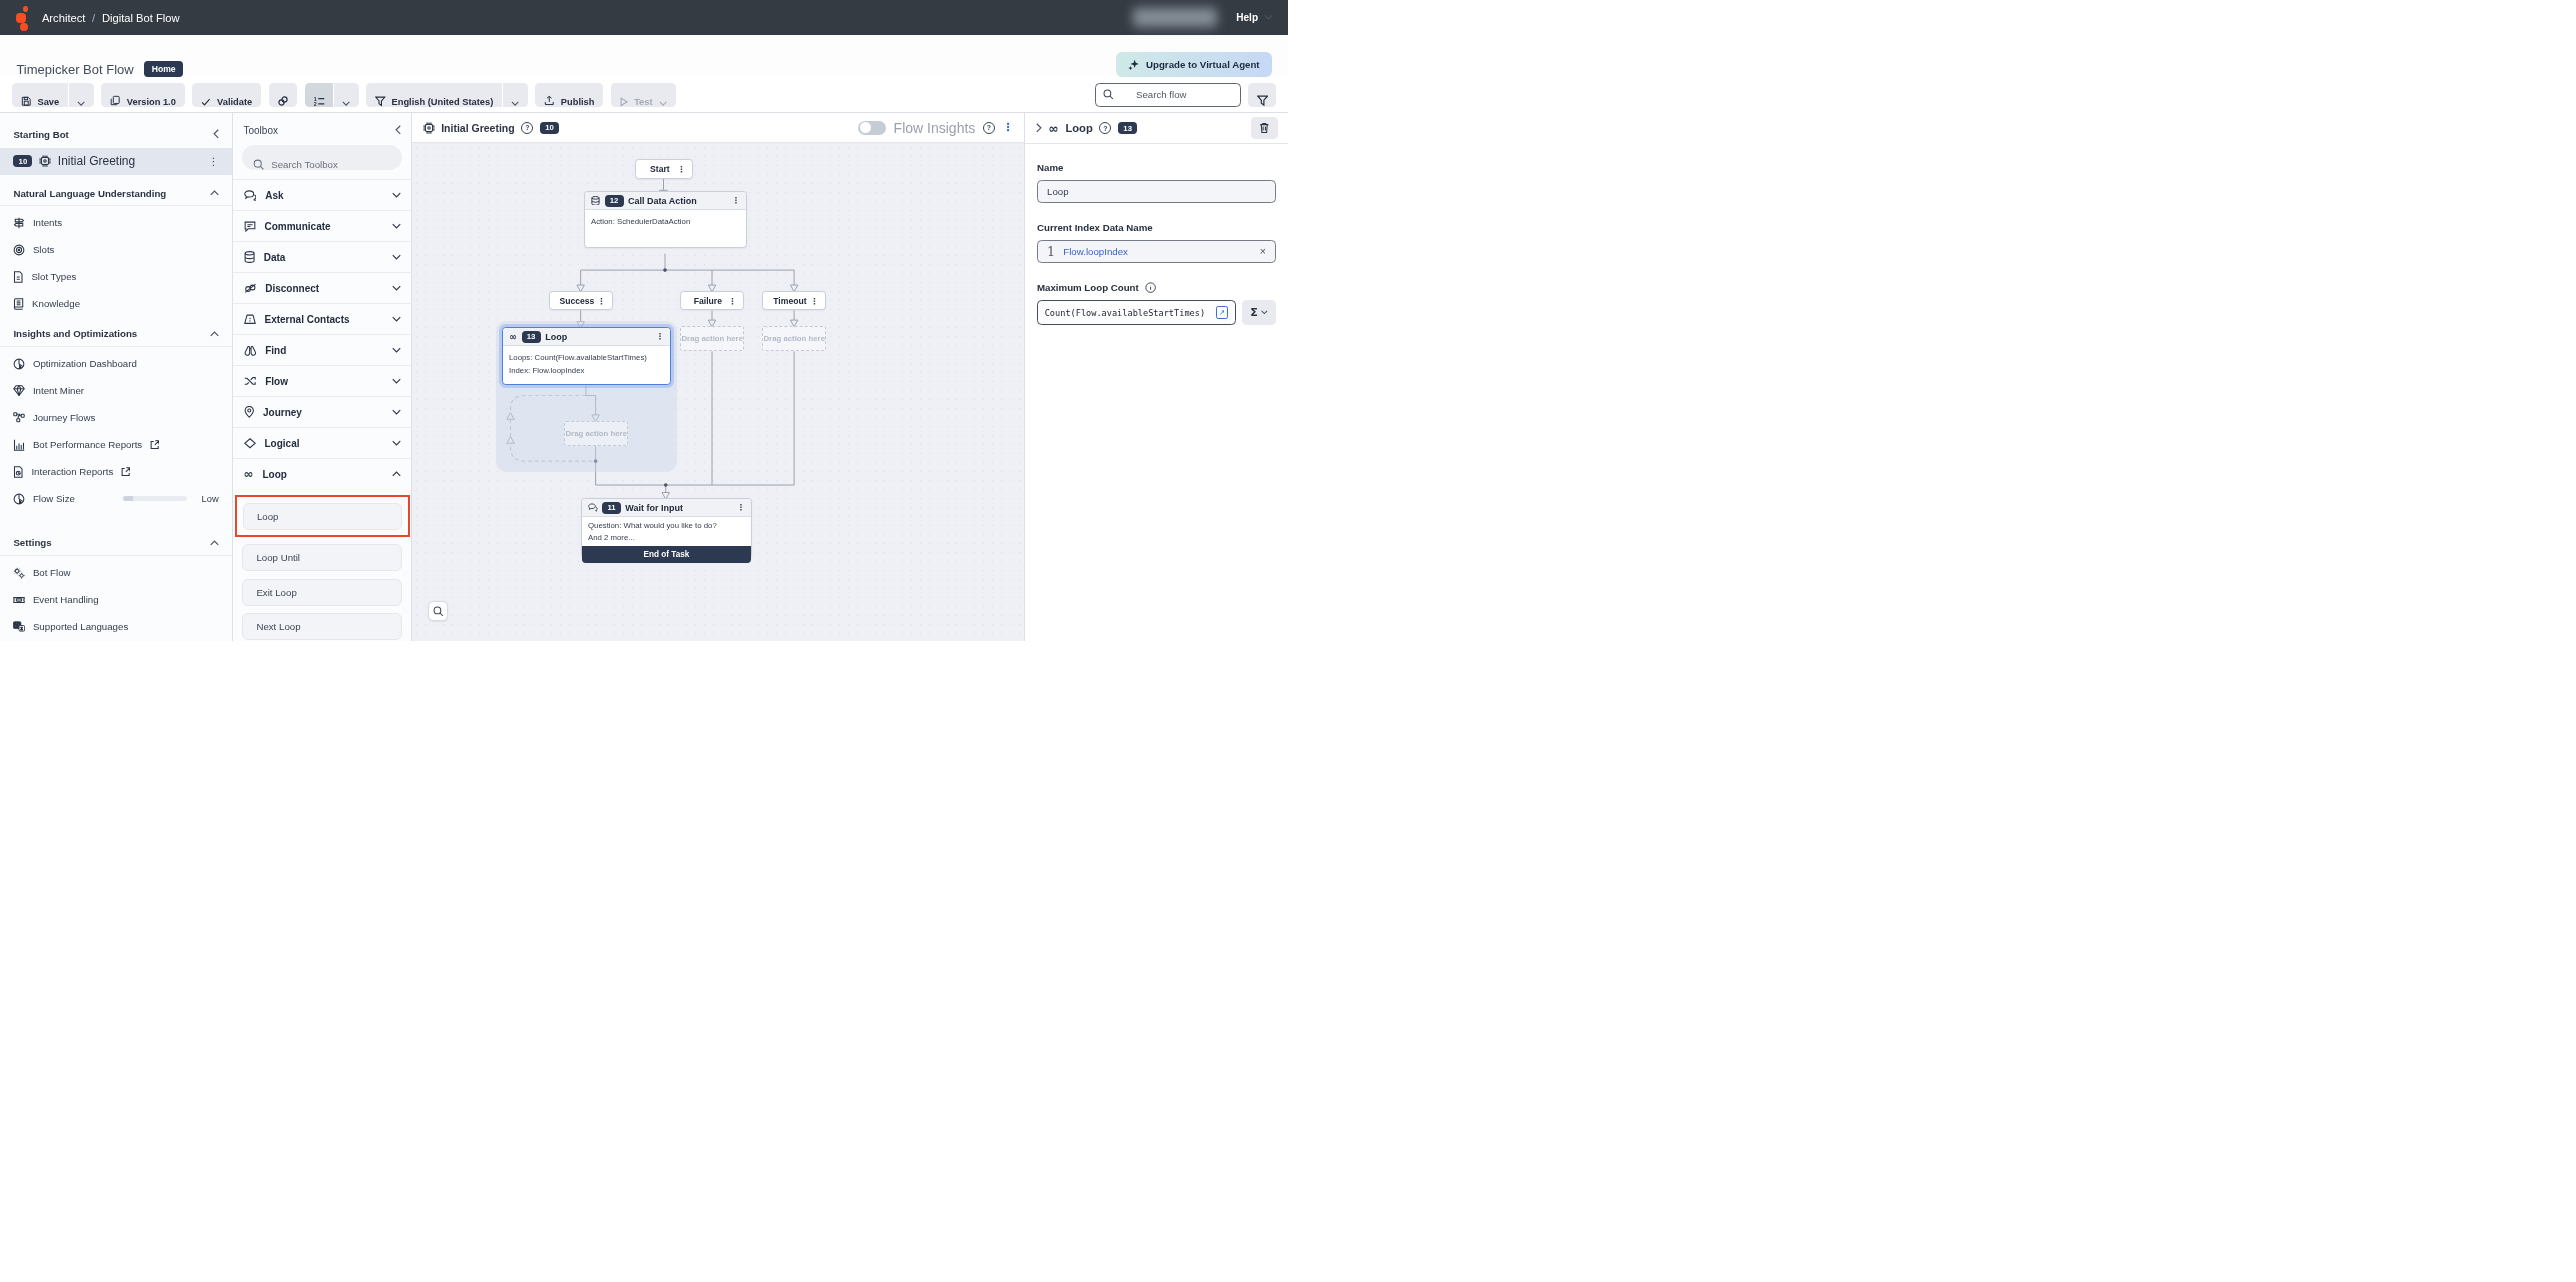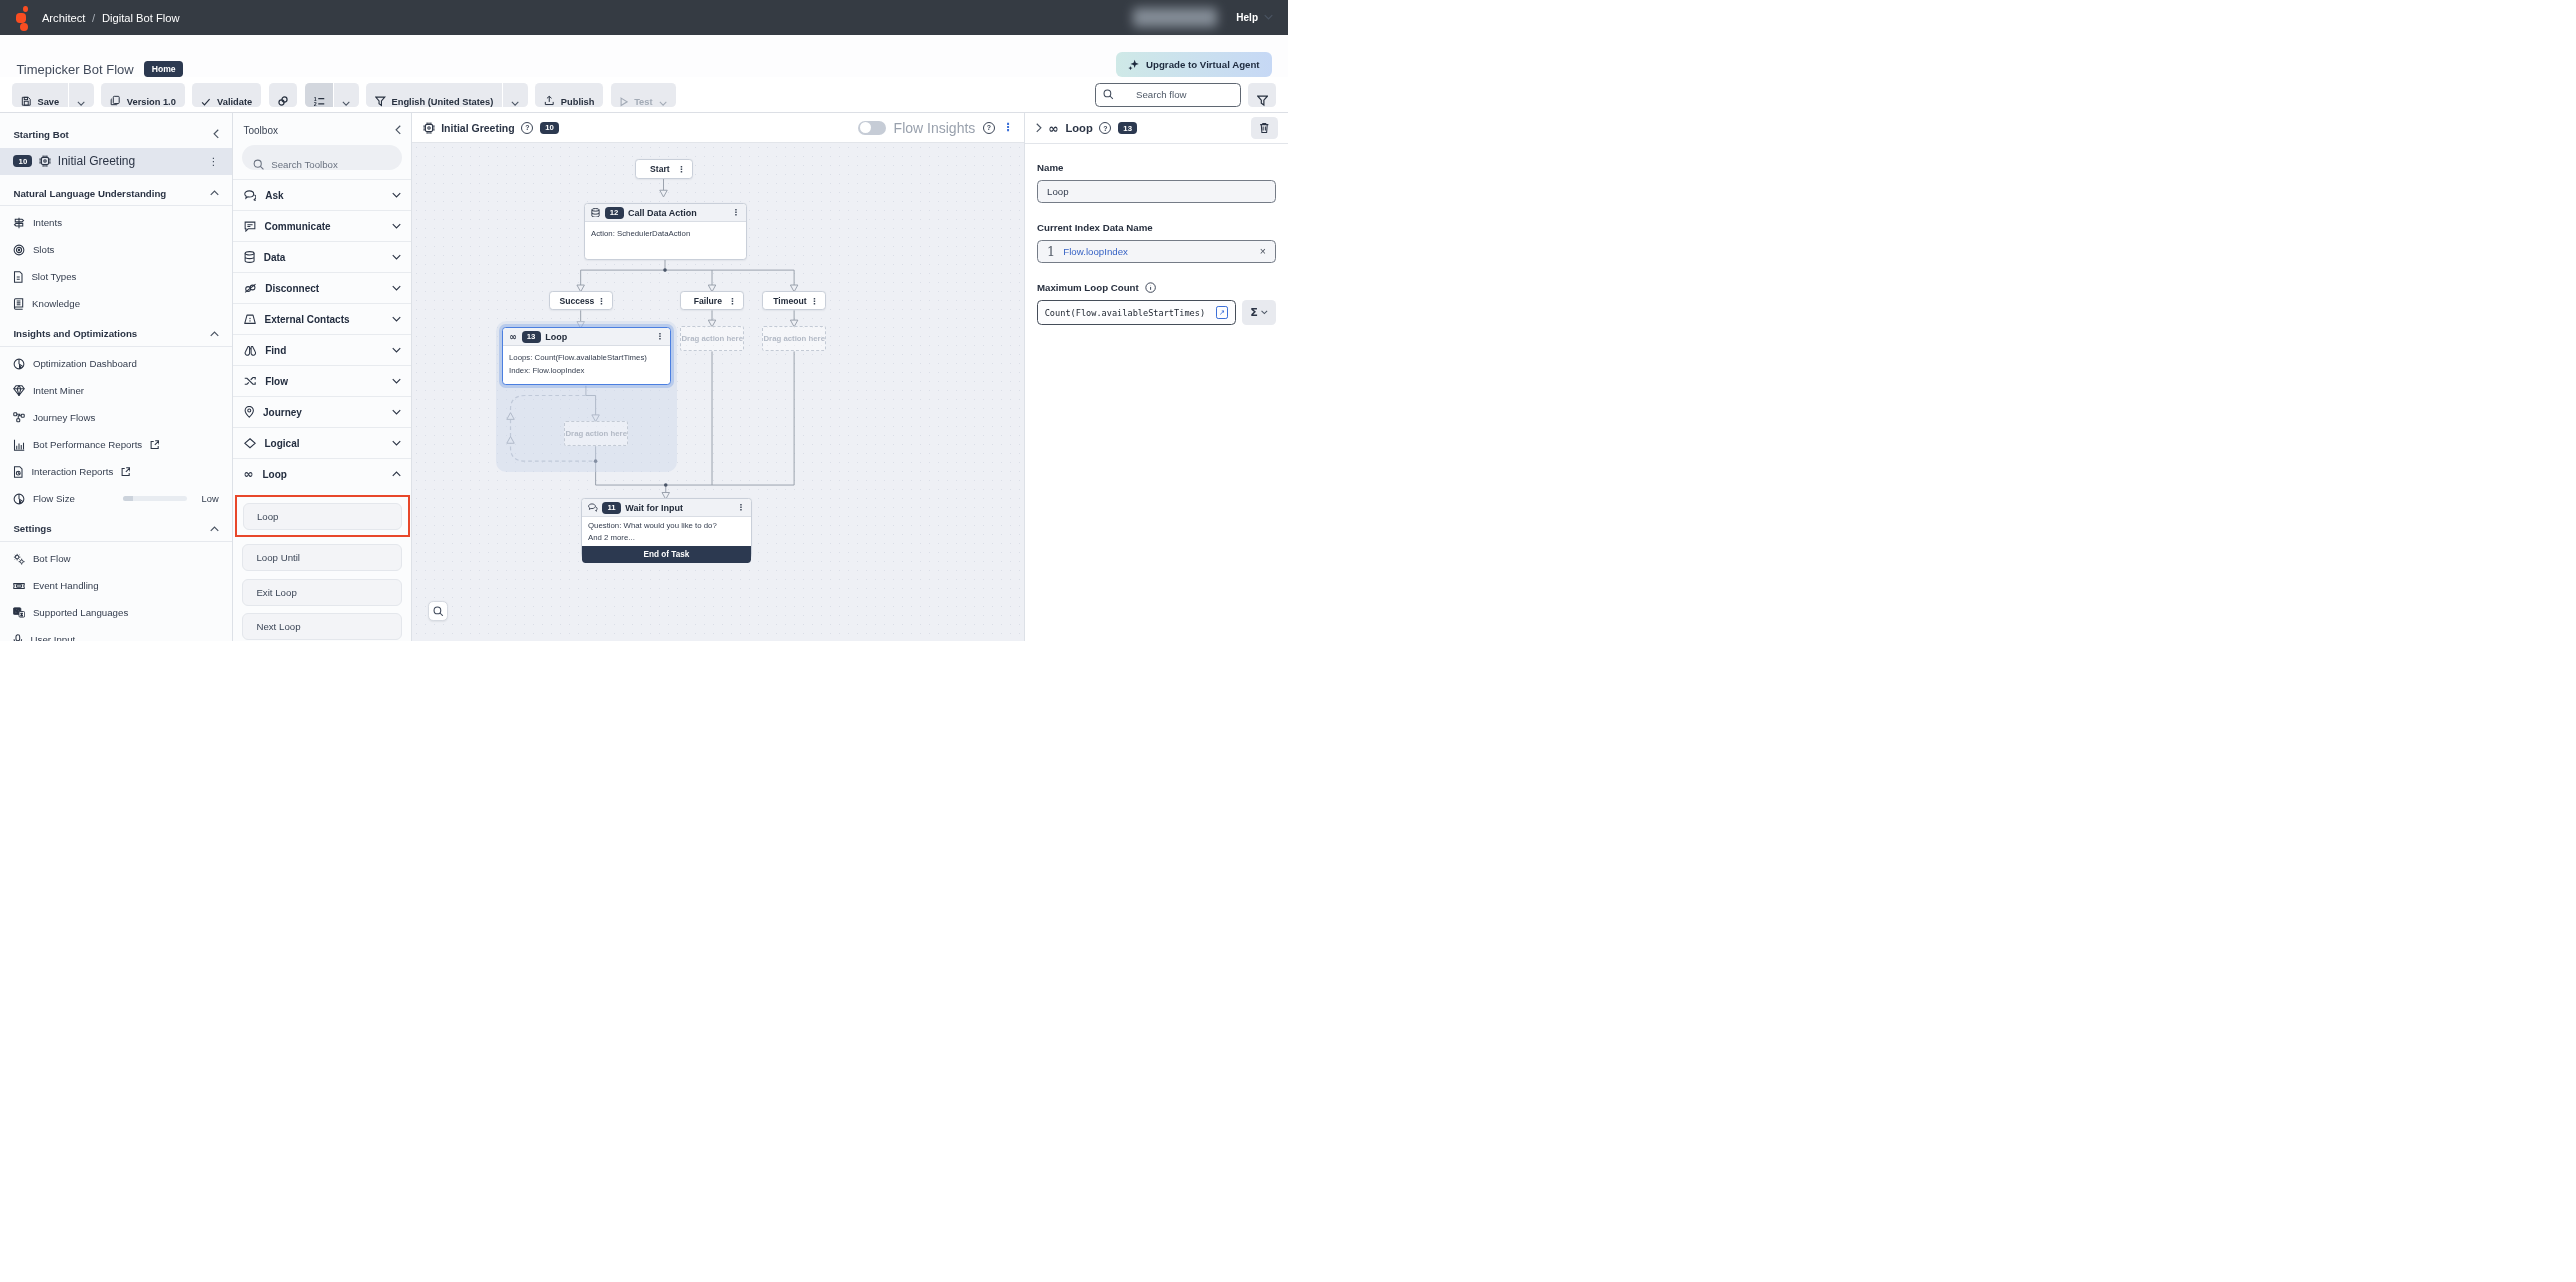--- a/index.html
+++ b/index.html
@@ -379,21 +379,21 @@
           <path d="M8 8 V1.5 M8 8 L13.5 11.5"></path>
           <path d="M8 8 L12 13 A6.5 6.5 0 0 1 8 14.5 z" fill="#2b3445" stroke="none"></path>
         </svg>
       <span>Flow Size</span>
       <span class="meter">
           <i></i>
         </span>
       <span class="low">Low</span>
     </div>
 
-    <div class="sec-head" style="margin-top:6px">
+    <div class="sec-head" style="margin-top:20px">
       <span>Settings</span>
       <svg class="ic chev" width="9" height="6" viewBox="0 0 12 8" fill="none" stroke-width="1.6">
           <path d="M1 6.5 L6 1.5 L11 6.5"></path>
         </svg>
     </div>
     <hr class="sec-rule">
     <div class="side-item">
       <svg class="ic" width="12" height="12" viewBox="0 0 16 16" fill="none" stroke-width="1.3">
           <circle cx="5.5" cy="5.5" r="2.3"></circle>
           <path d="M5.5 1.2 v1.6 M5.5 8.2 v1.6 M1.2 5.5 h1.6 M8.2 5.5 h1.6 M2.5 2.5 l1.1 1.1 M7.4 7.4 l1.1 1.1 M8.5 2.5 L7.4 3.6 M3.6 7.4 L2.5 8.5"></path>
@@ -612,21 +612,21 @@
         </g>
       </svg>
 
       <div class="loop-zone"></div>
 
       <div class="node pill-node" style="left:223px;top:16.4px;width:58px;height:19.4px">
         <span class="lbl">Start</span>
         <span class="kebab" style="font-size:8.2px">⋮</span>
       </div>
 
-      <div class="node" style="left:172px;top:60px;width:163px;height:57px">
+      <div class="node" style="left:172px;top:48px;width:163px;height:57px">
         <div class="action-head">
           <svg class="ic" width="9" height="9.7" viewBox="0 0 15 16" fill="none" stroke-width="1.6">
               <ellipse cx="7.5" cy="3" rx="6" ry="2.2"></ellipse>
               <path d="M1.5 3 v10 c0 1.2 2.7 2.2 6 2.2 s6-1 6-2.2 V3 M1.5 8 c0 1.2 2.7 2.2 6 2.2 s6-1 6-2.2"></path>
             </svg>
           <span class="badge-navy num-badge">12</span>
           <span>Call Data Action</span>
           <span class="kebab" style="font-size:8.2px">⋮</span>
         </div>
         <div class="action-body">

